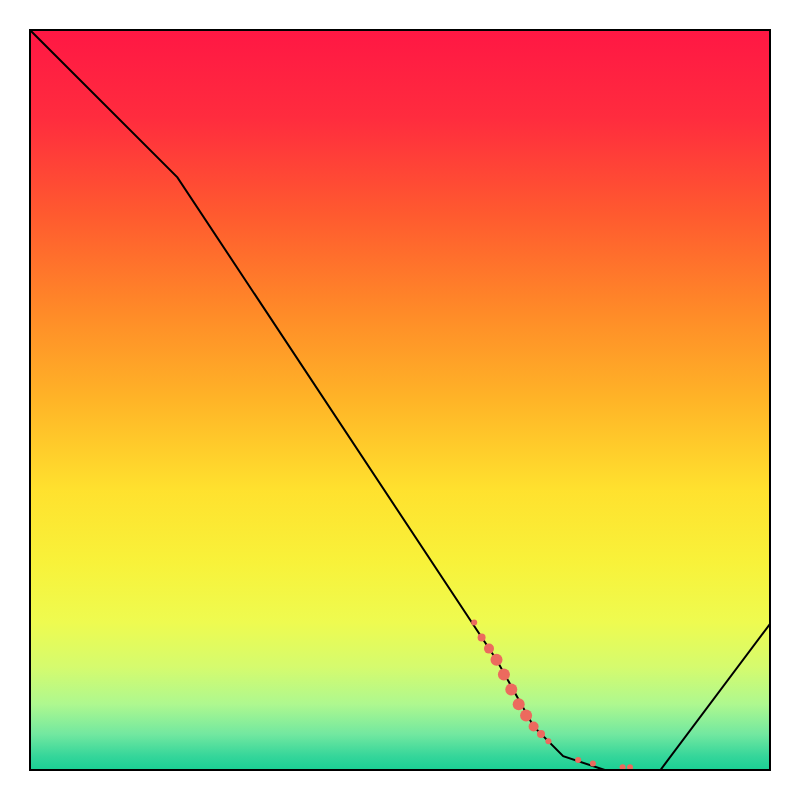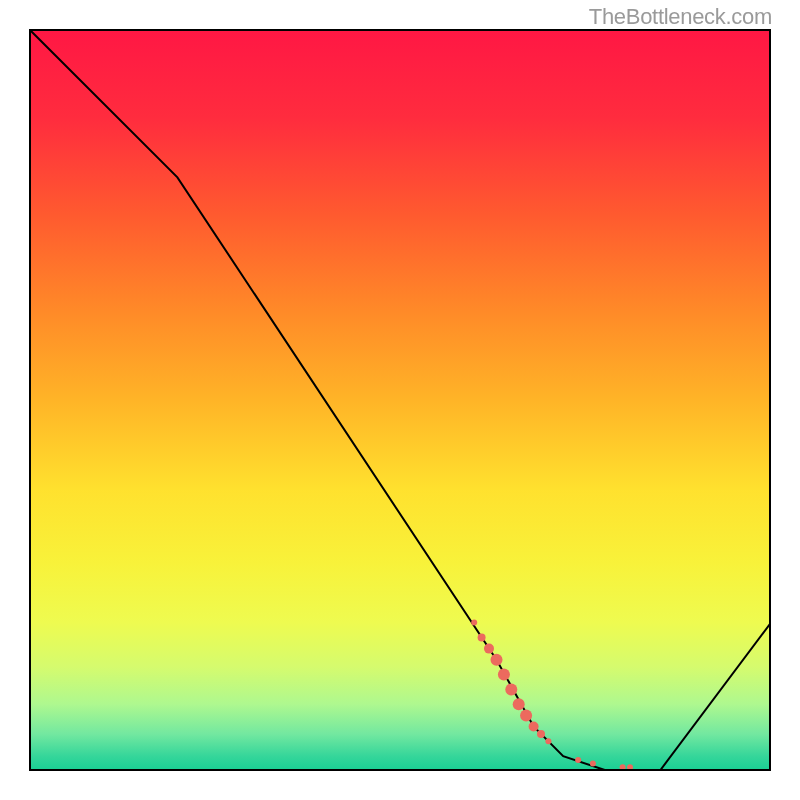--- a/index.html
+++ b/index.html
@@ -45,21 +45,20 @@
     border: 2px solid black;
     box-sizing: border-box;
     pointer-events: none;
   }
 </style>
 </head>
 <body>
 
 <div class="container">
 
-  <div class="watermark">TheBottleneck.com</div>
 
   <div class="plot-area">
     <svg class="gradient-bg" viewBox="0 0 742 742" preserveAspectRatio="none">
       <defs>
         <linearGradient id="bgGrad" x1="0" y1="0" x2="0" y2="1">
             <stop offset="0%" stop-color="#ff1744"></stop>
             <stop offset="12%" stop-color="#ff2c3e"></stop>
             <stop offset="25%" stop-color="#ff5a2f"></stop>
             <stop offset="38%" stop-color="#ff8a28"></stop>
             <stop offset="50%" stop-color="#ffb427"></stop>

